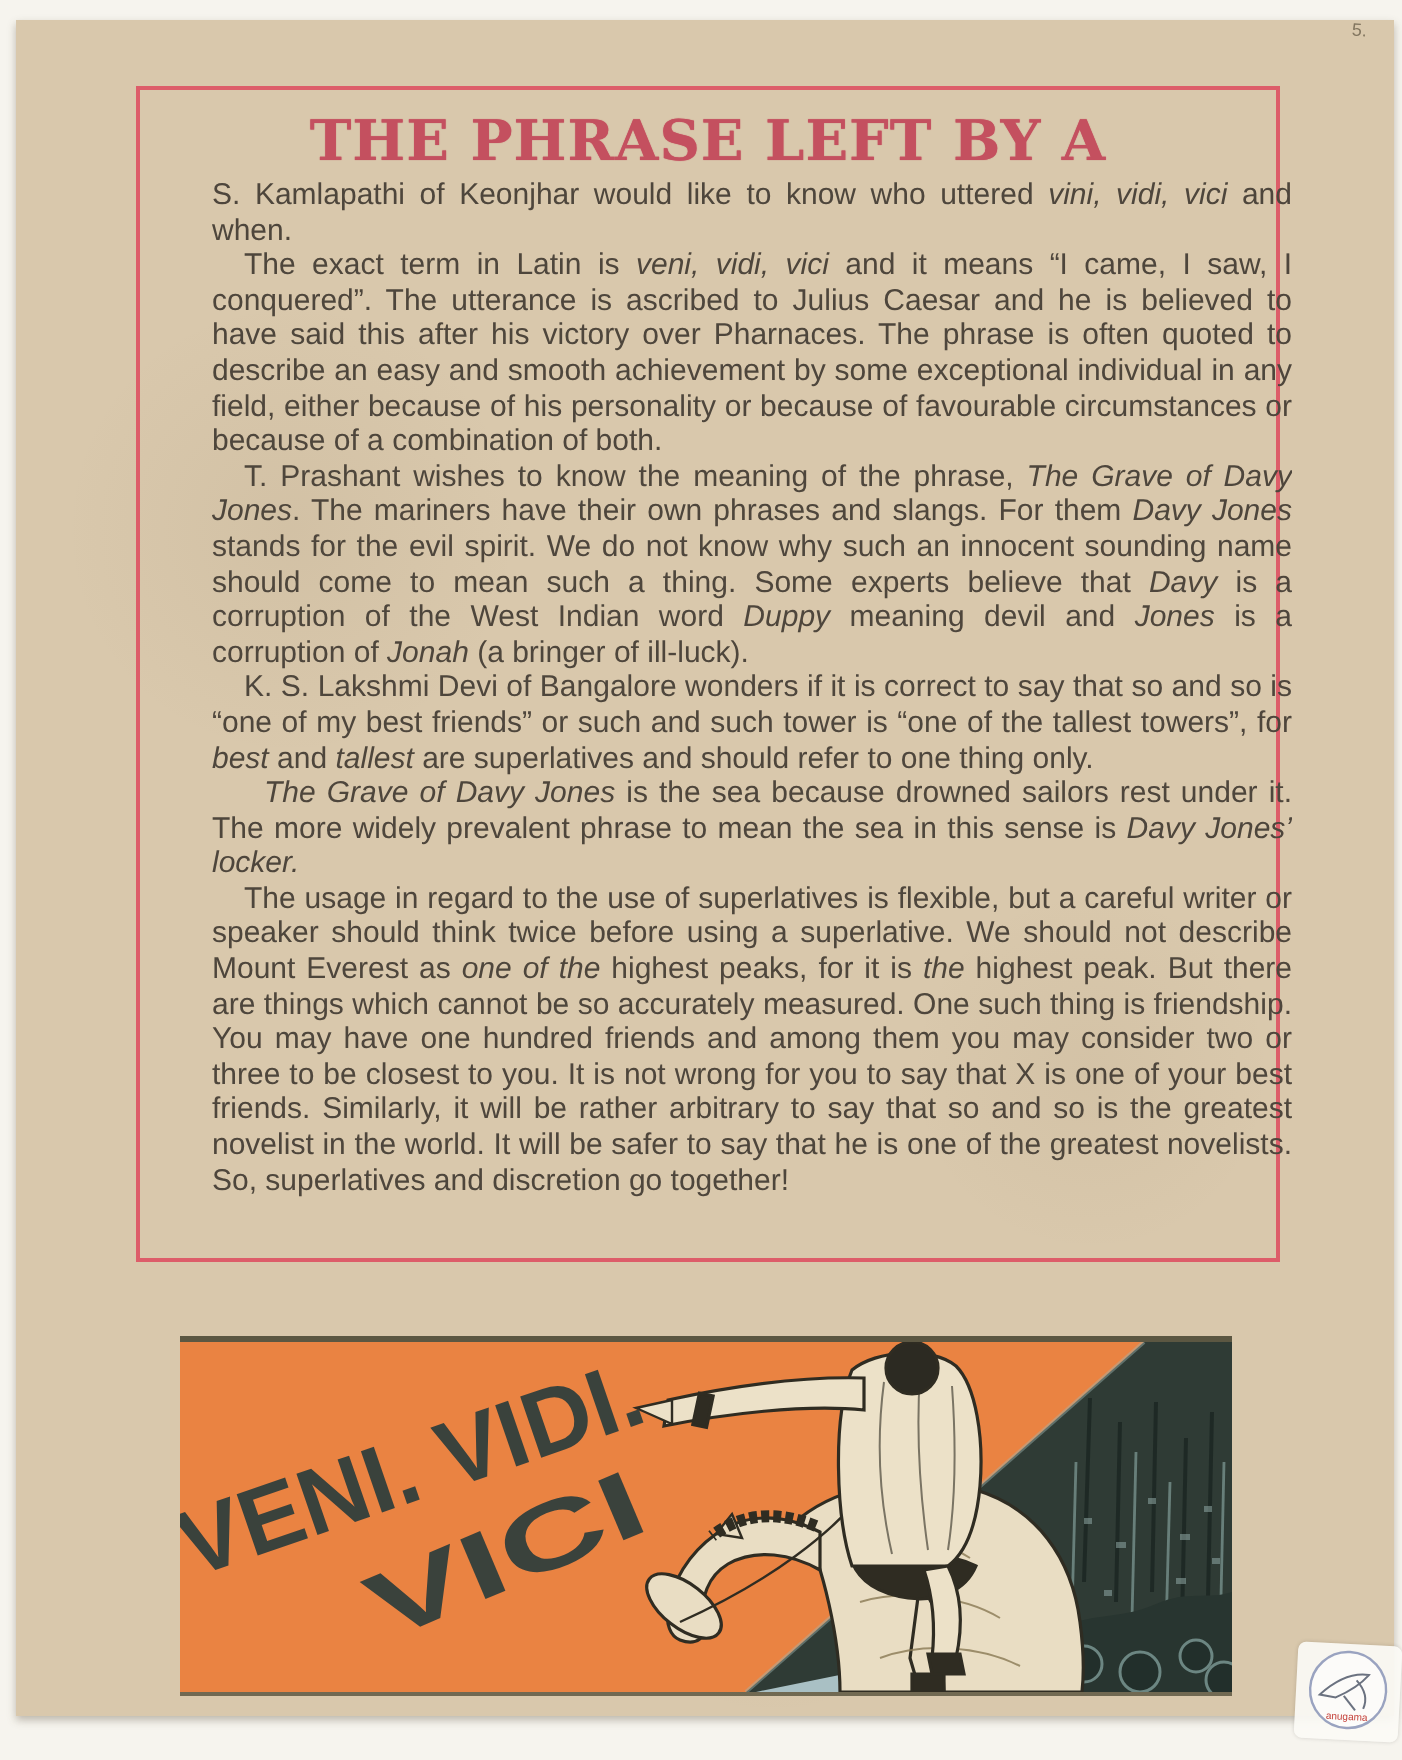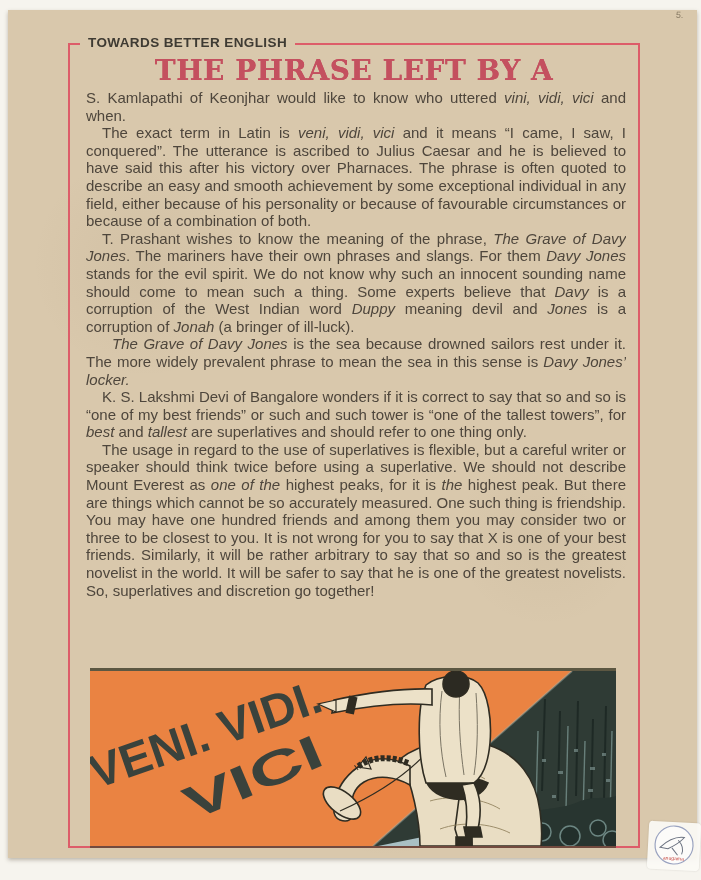--- a/index.html
+++ b/index.html
@@ -7,33 +7,33 @@
         font-family:"Liberation Sans",sans-serif;}
   
   #paper{position:absolute;left:8px;top:10px;width:689px;height:848px;
          background:
            radial-gradient(circle at 20% 30%, rgba(120,100,70,.07), transparent 14%),
            radial-gradient(circle at 78% 62%, rgba(120,100,70,.06), transparent 12%),
            radial-gradient(circle at 55% 90%, rgba(120,100,70,.05), transparent 10%),
            var(--paper,#d9c8ac);
          box-shadow:0 2px 4px rgba(80,70,50,.35);}
   
-  #frame{position:absolute;left:68px;top:43px;width:572px;height:805px;
+  #frame{position:absolute;left:68px;top:43px;width:572px;height:588px;
          border:2px solid var(--border,#dd5d69);box-sizing:border-box;}
   #masthead{position:absolute;left:80px;top:35px;padding:0 8px;
             background:var(--paper,#d9c8ac);
             font-size:13.5px;font-weight:bold;letter-spacing:.4px;
             color:var(--label,#3f3b33);white-space:nowrap;}
   #pagemark{position:absolute;left:676px;top:10px;font-size:9px;
             color:rgba(100,90,70,.75);transform:rotate(4deg);}
   #title{margin:12px 0 4px 0;text-align:center;
          font-family:"DejaVu Serif",serif;font-weight:bold;
          font-size:28px;line-height:28px;letter-spacing:.5px;
          color:var(--title,#c4505f);text-shadow:0 0 .5px var(--title,#c4505f);}
-  #article{margin:4px 3px 0 16px;width:540px;height:548px;overflow:hidden;
+  #article{margin:4px 3px 0 36px;width:540px;height:548px;overflow:hidden;
            font-size:15px;line-height:17.6px;color:var(--ink,#4e463c);
            text-align:justify;}
   #article p{margin:0;}
   #article .it{font-style:italic;}
   
   #illus{position:absolute;left:90px;top:668px;width:526px;height:175px;
          border-top:3px solid rgba(62,60,40,.8);
          border-bottom:2px solid rgba(70,66,44,.7);
          box-sizing:content-box;}
   #illus svg{display:block;}
@@ -50,27 +50,26 @@
 
   <div id="frame">
     <div id="title">
       <div>THE PHRASE LEFT BY A</div>
     </div>
 
     <div id="article">
       <p style="text-indent: 0px;"><span>S. Kamlapathi of Keonjhar would like to know who uttered </span><span class="it">vini, vidi, vici</span><span> and when.</span></p>
       <p style="text-indent: 16px;"><span>The exact term in Latin is </span><span class="it">veni, vidi, vici</span><span> and it means “I came, I saw, I conquered”. The utterance is ascribed to Julius Caesar and he is believed to have said this after his victory over Pharnaces. The phrase is often quoted to describe an easy and smooth achievement by some exceptional individual in any field, either because of his personality or because of favourable circumstances or because of a combination of both.</span></p>
       <p style="text-indent: 16px;"><span>T. Prashant wishes to know the meaning of the phrase, </span><span class="it">The Grave of Davy Jones</span><span>. The mariners have their own phrases and slangs. For them </span><span class="it">Davy Jones</span><span> stands for the evil spirit. We do not know why such an innocent sounding name should come to mean such a thing. Some experts believe that </span><span class="it">Davy</span><span> is a corruption of the West Indian word </span><span class="it">Duppy</span><span> meaning devil and </span><span class="it">Jones</span><span> is a corruption of </span><span class="it">Jonah</span><span> (a bringer of ill-luck).</span></p>
+      <p style="text-indent: 16px;"><span>K. S. Lakshmi Devi of Bangalore wonders if it is correct to say that so and so is “one of my best friends” or such and such tower is “one of the tallest towers”, for </span><span class="it">best</span><span> and </span><span class="it">tallest</span><span> are superlatives and should refer to one thing only.</span></p>
       <p style="text-indent: 26px;"><span class="it">The Grave of Davy Jones</span><span> is the sea because drowned sailors rest under it. The more widely prevalent phrase to mean the sea in this sense is </span><span class="it">Davy Jones’ locker.</span></p>
-      <p style="text-indent: 16px;"><span>K. S. Lakshmi Devi of Bangalore wonders if it is correct to say that so and so is “one of my best friends” or such and such tower is “one of the tallest towers”, for </span><span class="it">best</span><span> and </span><span class="it">tallest</span><span> are superlatives and should refer to one thing only.</span></p>
       <p style="text-indent: 16px;"><span>The usage in regard to the use of superlatives is flexible, but a careful writer or speaker should think twice before using a superlative. We should not describe Mount Everest as </span><span class="it">one of the</span><span> highest peaks, for it is </span><span class="it">the</span><span> highest peak. But there are things which cannot be so accurately measured. One such thing is friendship. You may have one hundred friends and among them you may consider two or three to be closest to you. It is not wrong for you to say that X is one of your best friends. Similarly, it will be rather arbitrary to say that so and so is the greatest novelist in the world. It will be safer to say that he is one of the greatest novelists. So, superlatives and discretion go together!</span></p>
     </div>
   </div>
 
-  <div id="masthead">TOWARDS BETTER ENGLISH</div>
   <div id="pagemark">5.</div>
 
   <div id="illus">
     <svg width="526" height="175" viewBox="0 0 526 175">
 
       <rect x="0" y="0" width="526" height="175" fill="#ed8747"></rect>
       <rect x="0" y="0" width="526" height="175" fill="#e0762f" opacity=".18"></rect>
 
       <g>
         <polygon points="482,0 526,0 526,175 283,175" fill="#2f3b35"></polygon>

